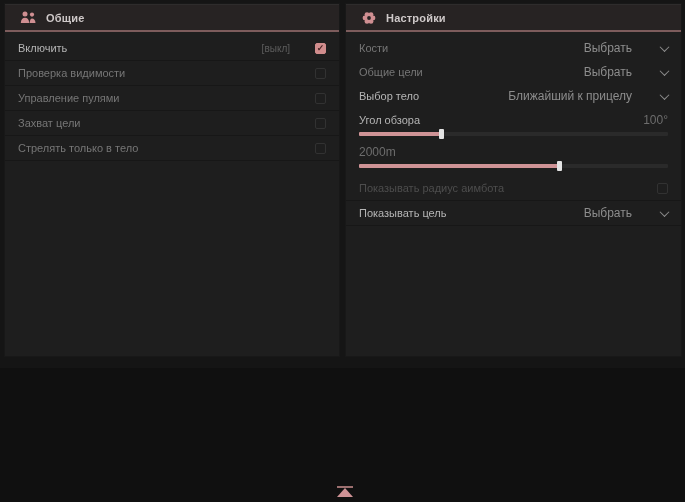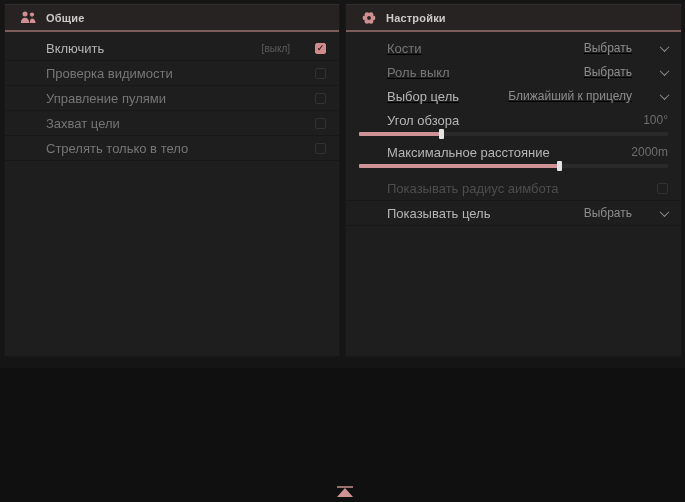--- a/index.html
+++ b/index.html
@@ -30,22 +30,22 @@
     color:#cfc9c9;letter-spacing:.2px;
   }
   .hicon{display:flex;align-items:center;}
   .rows{padding-top:4px;}
   .row{
     height:24px;
     display:flex;align-items:center;justify-content:space-between;
     padding:0 13px;
     border-bottom:1px solid #171717;
   }
-  .row.noline{border-bottom:none;text-decoration:underline;}
-  .lbl{font-size:13px;color:#767676;margin-left:28px;}
+  .row.noline{border-bottom:none;}
+  .lbl{font-size:11px;color:#767676;}
   .lbl.bright{color:#b5b5b5;}
   .lbl.disabled{color:#4d4d4d;}
   .rowright{display:flex;align-items:center;gap:25px;}
   .state{font-size:10px;color:#5d5d5d;}
   .val{font-size:12px;color:#8d8d8d;}
   .val.dim{color:#6d6d6d;}
   .cb{
     width:11px;height:11px;
     border:1px solid #3e3e3e;border-radius:2px;
     background:transparent;
@@ -173,50 +173,49 @@
 
       <div class="row noline">
         <span class="lbl">Кости</span>
         <span class="rowright">
           <span class="val">Выбрать</span>
           <span class="chev"></span>
         </span>
       </div>
 
       <div class="row noline">
-        <span class="lbl">Роль выкл</span>
+        <span class="lbl">Общие цели</span>
         <span class="rowright">
           <span class="val">Выбрать</span>
           <span class="chev"></span>
         </span>
       </div>
 
       <div class="row noline">
-        <span class="lbl bright">Выбор цель</span>
+        <span class="lbl bright">Выбор тело</span>
         <span class="rowright">
           <span class="val">Ближайший к прицелу</span>
           <span class="chev"></span>
         </span>
       </div>
 
       <div class="srow">
         <div class="top">
           <span class="lbl bright">Угол обзора</span>
           <span class="val dim">100°</span>
         </div>
         <div class="track">
           <div class="fill" style="width: 27%;">
             <div class="handle"></div>
           </div>
         </div>
       </div>
 
       <div class="srow">
         <div class="top">
-          <span class="lbl bright">Максимальное расстояние</span>
           <span class="val dim">2000m</span>
         </div>
         <div class="track">
           <div class="fill" style="width: 65%;">
             <div class="handle"></div>
           </div>
         </div>
       </div>
 
       <div class="row" style="margin-top:4px;">

